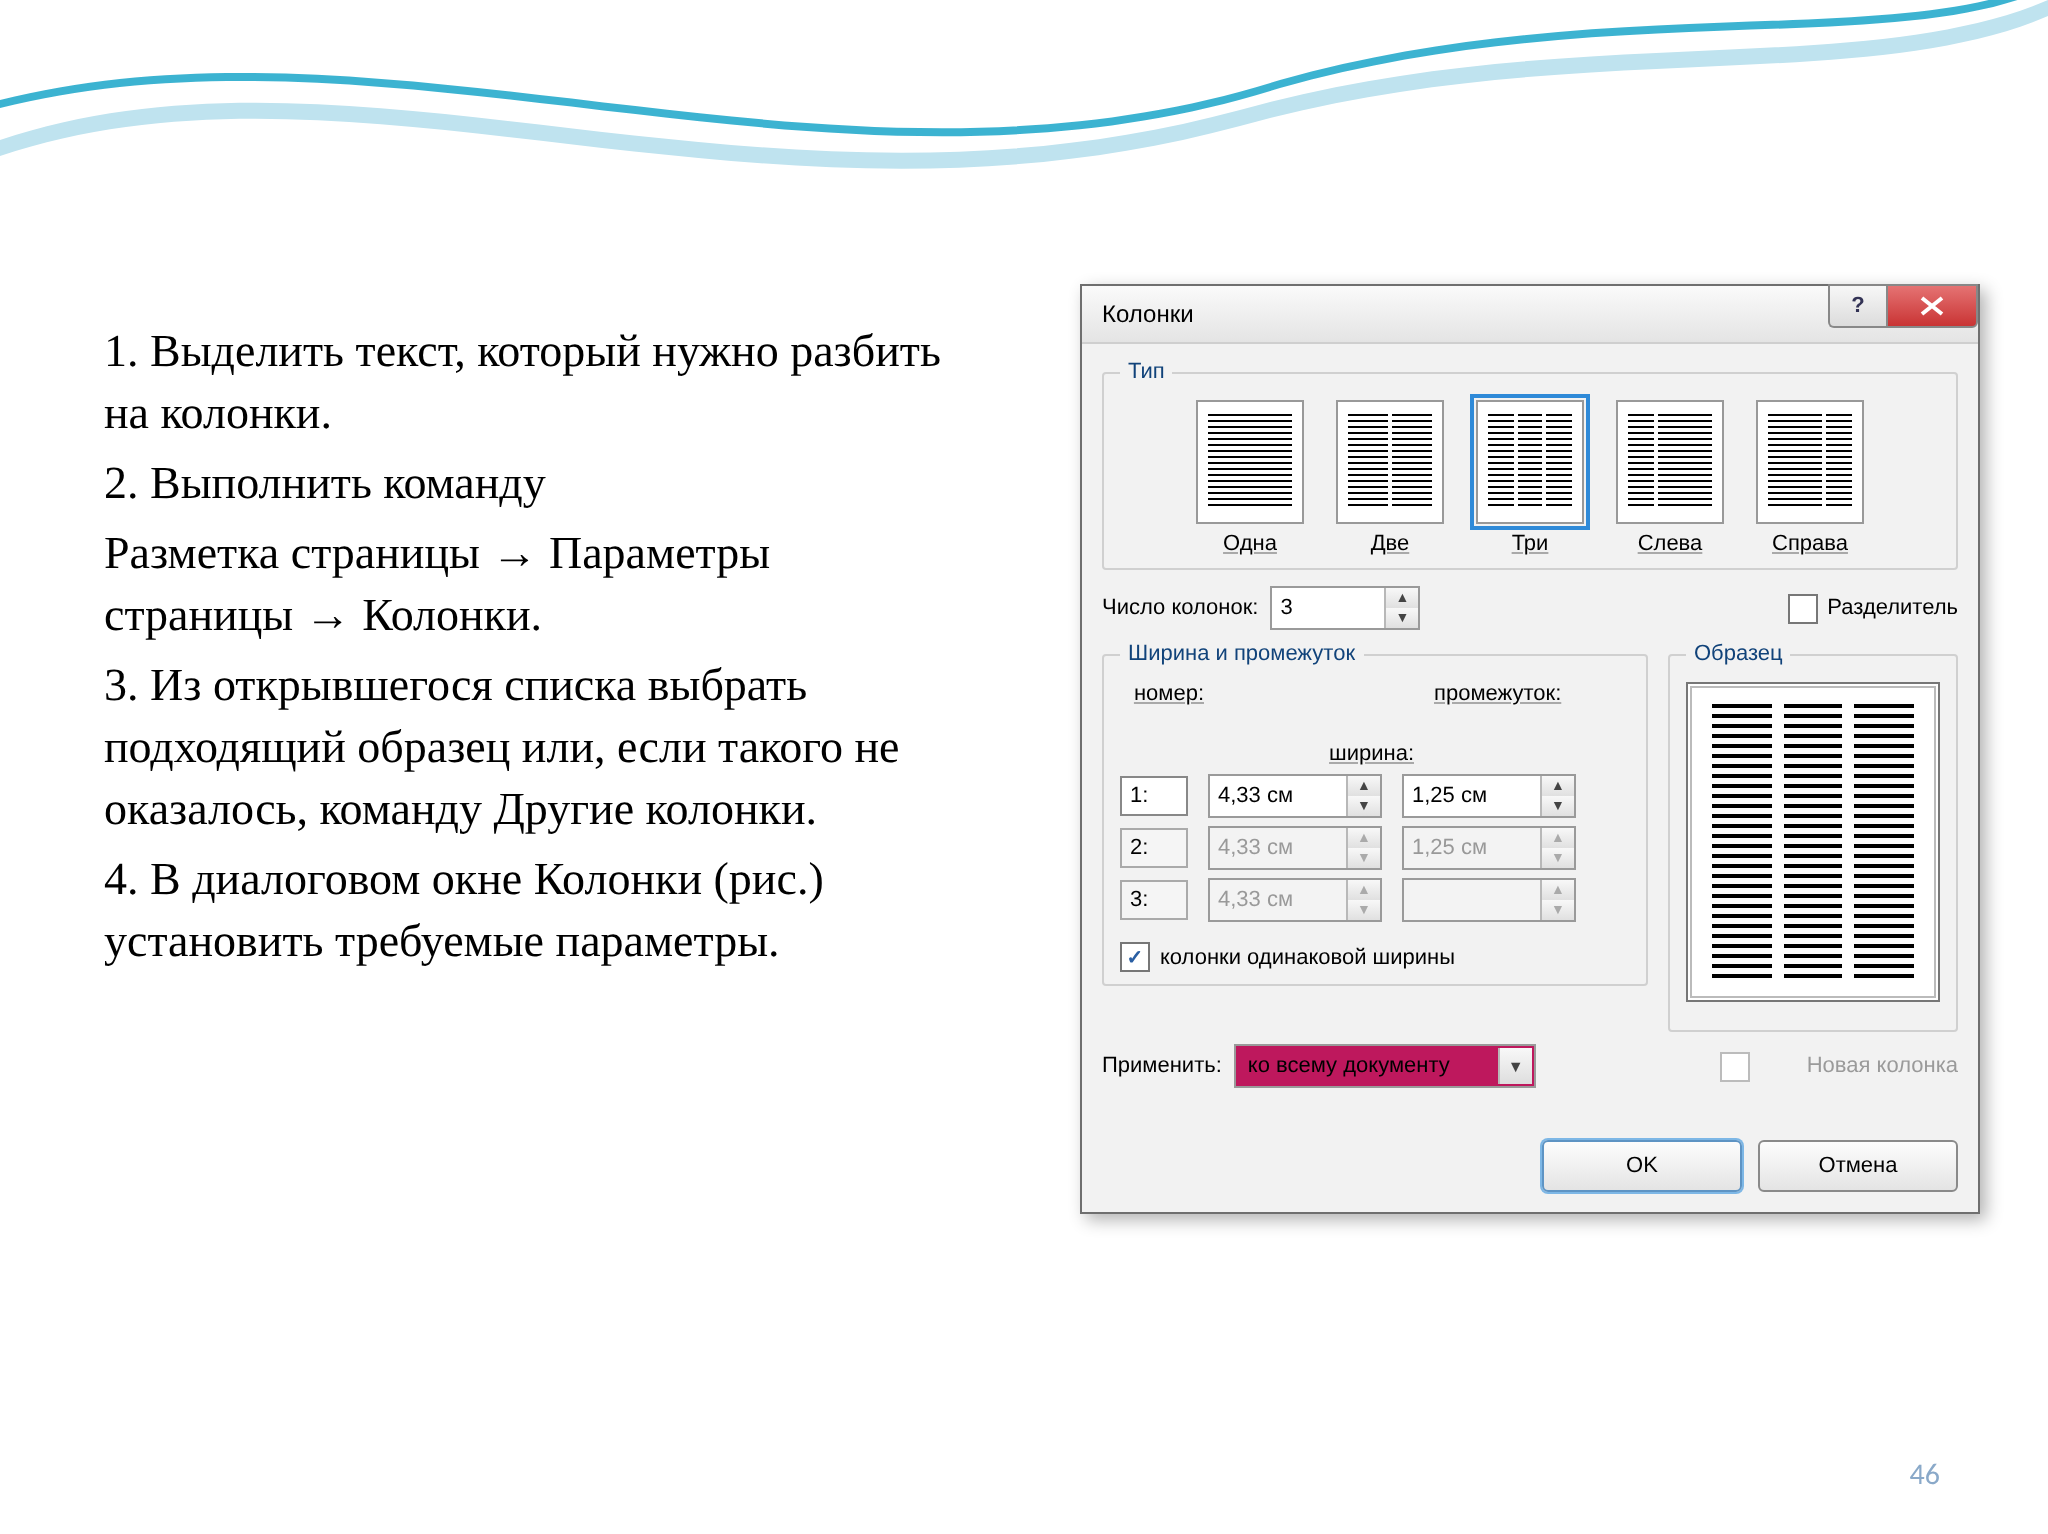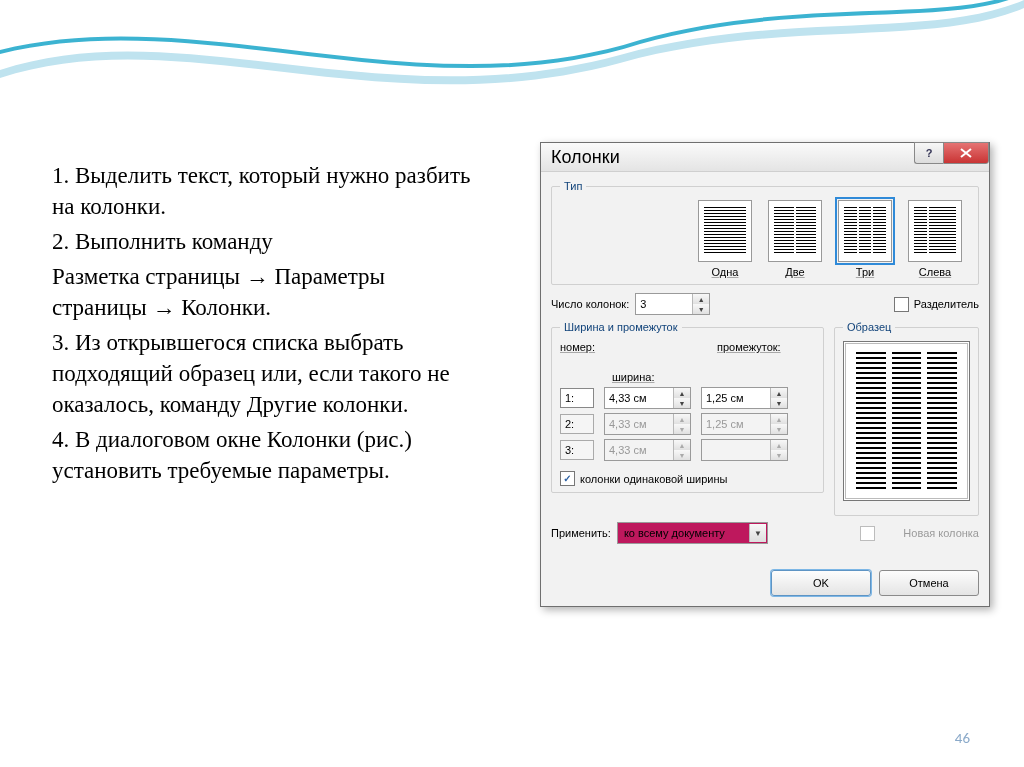--- a/index.html
+++ b/index.html
@@ -53,21 +53,21 @@
   }
   .titlebar {
     height: 28px;
     background: linear-gradient(#fafafa, #e4e4e4);
     border-bottom: 1px solid #cfcfcf;
     display: flex;
     align-items: center;
     padding-left: 10px;
     position: relative;
   }
-  .titlebar .title { font-size: 18px; }
+  .titlebar .title { font-size: 12px; }
   .winbtns { position: absolute; right: 0; top: 0; display: flex; }
   .winbtn {
     height: 20px;
     display: flex;
     align-items: center;
     justify-content: center;
     border: 1px solid #888;
     margin-top: -1px;
   }
   .helpbtn {
@@ -93,21 +93,21 @@
     margin: 0 0 8px 0;
     padding: 8px 8px 6px 8px;
   }
   fieldset > legend {
     color: #11437a;
     padding: 0 4px;
     font-size: 11px;
   }
 
   
-  .types { display: flex; justify-content: flex-end; }
+  .types { display: flex; justify-content: center; }
   .type {
     width: 70px;
     text-align: center;
   }
   .type .thumb {
     width: 54px; height: 62px;
     margin: 0 auto 4px auto;
     border: 1px solid #999;
     background: #fff;
     padding: 6px 5px;
@@ -159,21 +159,21 @@
     display:flex; align-items:center; justify-content:center;
     font-size:10px; color:#2a5fa3; font-weight:bold;
   }
 
   
   .twocol { display:flex; gap:10px; }
   .left { flex: 1 1 auto; }
   .right { width: 145px; }
 
   .wg-head { display:flex; gap:10px; margin-bottom:4px; }
-  .wg-head div { text-decoration: underline; text-decoration-color: rgba(0,0,0,.3); }
+  .wg-head div { text-decoration: underline; text-decoration-color: rgba(0,0,0,.3); text-align: right; }
   .wg-head .c1 { width: 42px; }
   .wg-head .c2 { width: 95px; margin-top: 30px; }
   .wg-head .c3 { }
 
   .wg-row { display:flex; gap:10px; align-items:center; margin-bottom:4px; }
   .wg-row .numcell {
     width: 34px; height:20px; border:1px solid #aaa;
     background:#f5f5f5; display:flex; align-items:center;
     padding:0 4px; box-sizing:border-box;
   }
@@ -279,20 +279,27 @@
               <div class="col"></div>
             </div>
           <div class="lab">Три</div>
         </div>
         <div class="type">
           <div class="thumb">
               <div class="col" style="flex:0 0 30%"></div>
               <div class="col"></div>
             </div>
           <div class="lab">Слева</div>
+        </div>
+        <div class="type">
+          <div class="thumb">
+              <div class="col"></div>
+              <div class="col" style="flex:0 0 30%"></div>
+            </div>
+          <div class="lab">Справа</div>
         </div>
       </div>
     </fieldset>
 
     <div class="row">
       <span class="lbl">Число колонок:</span>
       <span class="spinbox">
         <input value="3" style="">
         <span class="arrows">
           <span class="arrow">▲</span>

